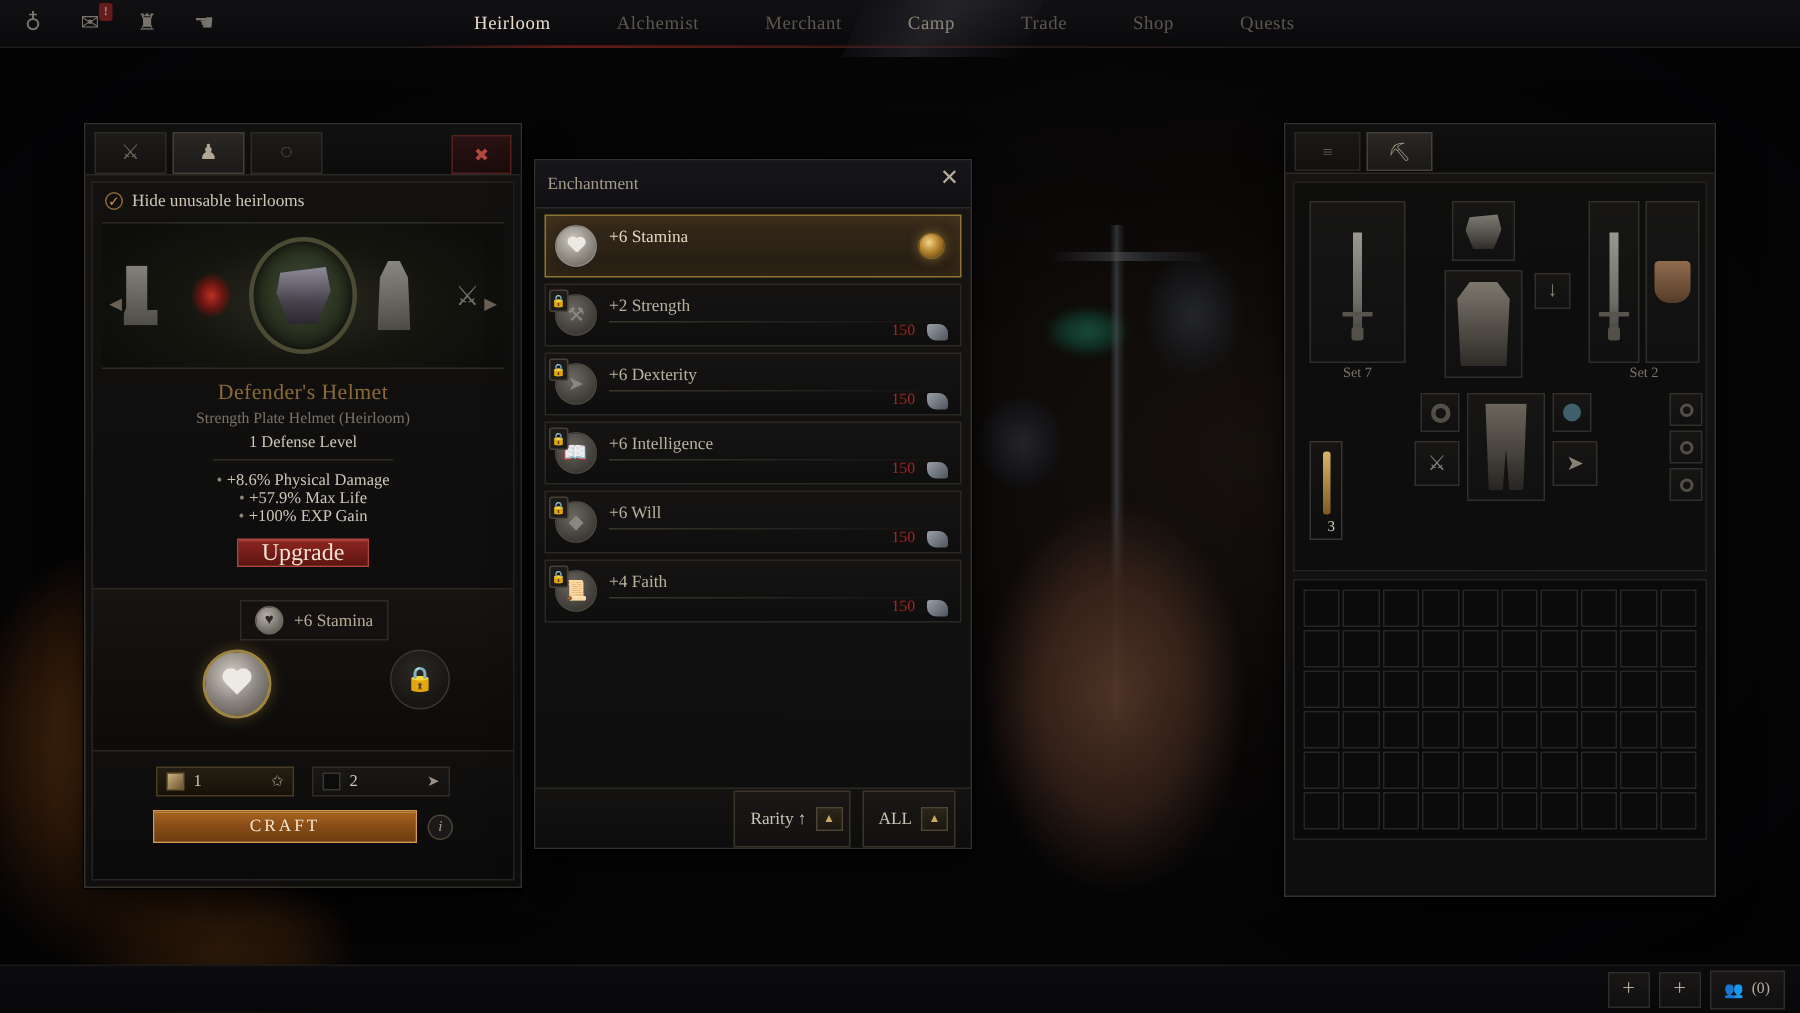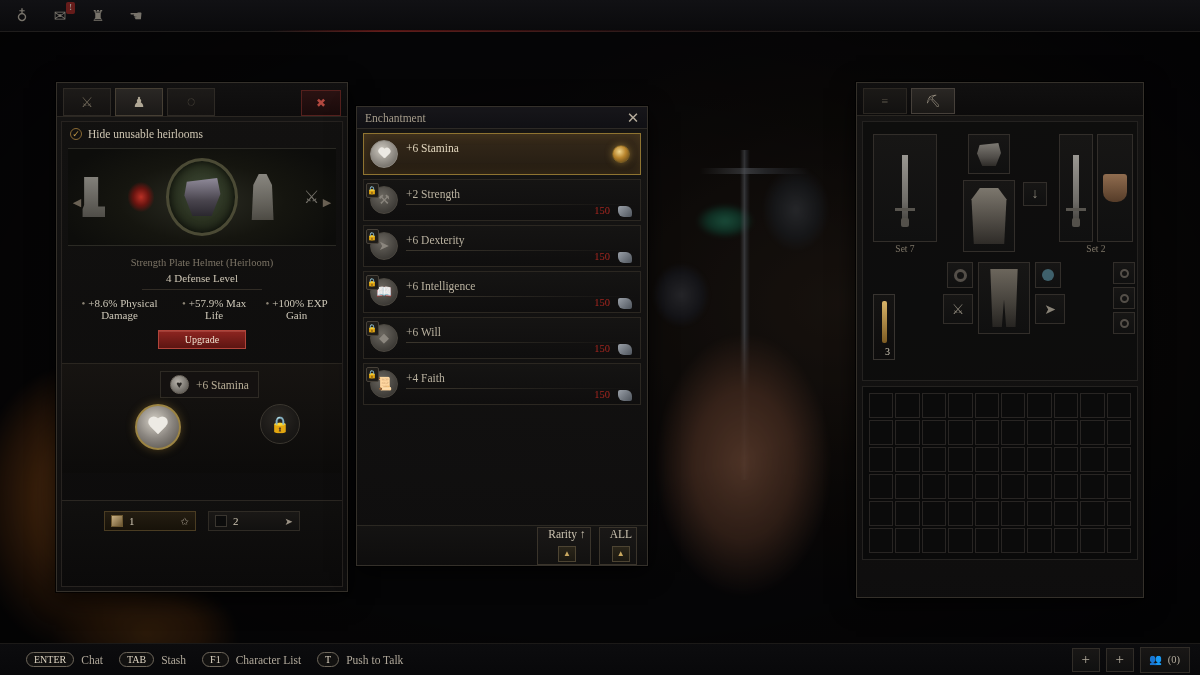--- a/index.html
+++ b/index.html
@@ -126,25 +126,25 @@
       cursor:pointer; }
   .helm-glyph { width:40px;height:38px; background:linear-gradient(180deg,#9a93a6 0%, #4a4450 60%, #2a2630 100%);
       clip-path: polygon(12% 10%, 88% 0, 96% 42%, 74% 100%, 26% 100%, 6% 46%); opacity:.9; }
   .robe { width:26px;height:46px; background:linear-gradient(180deg,#cfcbc4,#6e6a63); clip-path: polygon(35% 0,65% 0,86% 24%,92% 100%,8% 100%,14% 24%); opacity:.78;}
   .swords { width:26px;height:26px; color:#bdb7ad; font-size:18px; opacity:.7; display:flex;align-items:center;justify-content:center;}
   .item-info { text-align:center; padding:8px 10px 2px 10px; }
   .item-name { font-size:14.5px; color:#8a6a35; letter-spacing:.3px; }
   .item-sub { font-size:10.5px; color:#7b7365; margin-top:3px; }
   .item-def { font-size:11px; color:#cdc5b4; margin-top:4px; padding-bottom:5px;
               border-bottom:1px solid #312c25; display:inline-block; padding-left:24px; padding-right:24px;}
-  .affixes { margin-top:7px; display:flex; flex-direction:row; gap:12px; align-items:center;}
+  .affixes { margin-top:7px; display:flex; flex-direction:column; gap:0; align-items:center;}
   .affix { font-size:11px; color:#cdc7b8; }
   .affix .dot { color:#8d8576; margin-right:3px; }
   .upgrade-btn { margin:9px auto 0 auto; width:88px; height:19px; background:linear-gradient(180deg,#8e2520,#5c1512);
-      border:1px solid #b0443a; color:#f0e2d0; font-size:10px; display:flex;align-items:center;justify-content:center; cursor:pointer;
+      border:1px solid #b0443a; color:#f0e2d0; font-size:16px; display:flex;align-items:center;justify-content:center; cursor:pointer;
       box-shadow: inset 0 1px 0 rgba(255,180,160,.18); }
   .ench-area { position:relative; height:110px; margin-top:12px;
       background: linear-gradient(180deg, rgba(24,21,18,.85), rgba(12,11,10,.9)); border-top:1px solid #2a2620; }
   .ench-label { position:absolute; left:98px; top:7px; display:flex; align-items:center; gap:7px;
       background: rgba(20,18,16,.85); padding:3px 9px; border:1px solid #2e2a24; }
   .ench-label .ico { width:19px;height:19px;border-radius:50%; background:radial-gradient(circle at 40% 35%,#b8b3ab,#4b4843);
       border:1px solid #6d675e; display:flex;align-items:center;justify-content:center; font-size:10px; color:#2a2724;}
   .ench-label .txt { font-size:11.5px; color:#b8ae97; }
   .ench-slot-big { position:absolute; left:96px; top:40px; transform:translateX(-50%);
       width:46px;height:46px; border-radius:50%;
@@ -169,21 +169,21 @@
   .mat .tail { margin-left:auto; font-size:10px; color:#9a9184; }
   .craft-btn-row { display:flex; align-items:center; gap:7px; justify-content:center; margin-top:9px; }
   .craft-btn { width:178px;height:22px; background:linear-gradient(180deg,#a9651f 0%, #8a4e17 45%, #6e3c11 100%);
       border:1px solid #d29a4a; color:#f3e6cf; font-size:11.5px; letter-spacing:2px; display:flex;align-items:center;justify-content:center;
       cursor:pointer; box-shadow: inset 0 1px 0 rgba(255,210,150,.28); }
   .info-btn { width:17px;height:17px;border-radius:50%; border:1px solid #4a443a; background:#1c1a18;
       color:#a49b8c; font-size:10px; display:flex;align-items:center;justify-content:center; font-style:italic; cursor:pointer; }
 
   
   #ench-panel { left:356px; top:106px; width:292px; height:460px; z-index: 30; }
-  .ep-title { height:22px; display:flex; align-items:center; padding:0 8px; font-size:11.5px; color:#a59c8b;
+  .ep-title { height:32px; display:flex; align-items:center; padding:0 8px; font-size:11.5px; color:#a59c8b;
       background:linear-gradient(180deg,#17161a,#101014); border-bottom:1px solid #2d2a26;}
   .ep-close { position:absolute; right:2px; top:-1px; width:24px;height:24px; color:#b5ac9c; font-size:15px;
       display:flex;align-items:center;justify-content:center; cursor:pointer; }
   .ep-list { padding:4px 6px; display:flex; flex-direction:column; gap:4px; height:392px; overflow:hidden; }
   .ep-row { position:relative; height:42px; border:1px solid #2b2721; background:linear-gradient(180deg,#151413,#0f0e0e);
             display:flex; align-items:center; padding-left:6px; cursor:pointer; }
   .ep-row.sel { border-color:#8f7431; background:linear-gradient(180deg,#35291a,#241c12);
             box-shadow: inset 0 0 12px rgba(170,130,50,.18); }
   .ep-ico { width:28px;height:28px;border-radius:50%; background:radial-gradient(circle at 42% 35%,#6b6760,#2c2a27);
       border:1px solid #4b4740; flex:0 0 auto; display:flex;align-items:center;justify-content:center; position:relative; }
@@ -201,21 +201,21 @@
   .ep-rule { position:absolute; left:8px; right:4px; top:24px; height:1px; background:linear-gradient(90deg,#3b362d,rgba(40,36,30,0)); }
   .ep-cost { position:absolute; right:30px; bottom:4px; font-size:10.5px; color:#a5261f; }
   .ep-costico { position:absolute; right:8px; bottom:3px; width:14px;height:11px; border-radius:2px 6px 2px 6px;
       background:linear-gradient(135deg,#9aa0a8,#4e545c); }
   .ep-orb { position:absolute; right:10px; top:11px; width:18px;height:18px;border-radius:50%;
       background: radial-gradient(circle at 40% 35%, #f0d58c 0%, #b8842c 45%, #4a3612 100%);
       border:1px solid #7d6024; box-shadow:0 0 7px rgba(210,165,70,.5); }
   .ep-foot { position:absolute; left:0; right:0; bottom:0; height:40px; border-top:1px solid #2b2822;
       background:linear-gradient(180deg,#141312,#0e0d0d); display:flex; align-items:center; justify-content:flex-end; gap:8px; padding-right:10px; }
   .sel-box { height:38px; border:1px solid #3a342b; background:linear-gradient(180deg,#1a1817,#121110);
-      display:flex; align-items:center; gap:6px; padding:0 4px 0 10px; font-size:11.5px; color:#cac2b0; cursor:pointer;flex-direction:column;}
+      display:flex; align-items:center; gap:6px; padding:0 4px 0 10px; font-size:11.5px; color:#cac2b0; cursor:pointer;}
   .sel-box .arrowbtn { width:18px;height:16px; border:1px solid #4d4432; background:linear-gradient(180deg,#2a2519,#1b1811);
       color:#c9a860; font-size:8px; display:flex;align-items:center;justify-content:center; }
 
   
   #equip-panel { left:856px; top:82px; width:288px; height:516px; }
   .rp-tabs { display:flex; gap:4px; padding:5px 6px 0 6px; height:33px; border-bottom:1px solid #2a2722;
              background:linear-gradient(180deg,#111010,#0c0b0b); }
   .rp-tab { width:44px;height:26px; background:linear-gradient(180deg,#1b1917,#121110); border:1px solid #2b2722;
             display:flex;align-items:center;justify-content:center; color:#5f584d; font-size:12px; cursor:pointer;}
   .rp-tab.active { background:linear-gradient(180deg,#2a2724,#1a1816); border-color:#46403a; color:#a79e8e; }
@@ -292,20 +292,29 @@
         <span class="badge">!</span>
       </div>
       <div class="ticon">
         <span>♜</span>
       </div>
       <div class="ticon">
         <span>☚</span>
       </div>
     </div>
 
+    <div class="topnav">
+      <div class="tnav active">Heirloom</div>
+      <div class="tnav">Alchemist</div>
+      <div class="tnav">Merchant</div>
+      <div class="tnav camp">Camp</div>
+      <div class="tnav">Trade</div>
+      <div class="tnav">Shop</div>
+      <div class="tnav">Quests</div>
+    </div>
 
   </div>
 
   <div class="panel" id="craft-panel">
     <div class="lp-tabs">
       <div class="lp-tab">
         <span>⚔</span>
       </div>
       <div class="lp-tab active">
         <span>♟</span>
@@ -336,22 +345,23 @@
         <div class="car-item">
             <div class="robe"></div>
           </div>
         <div class="car-item">
             <div class="swords">⚔</div>
           </div>
         <div class="car-arrow r">▶</div>
       </div>
 
       <div class="item-info">
+        <div class="item-name">Defender's Helmet</div>
         <div class="item-sub">Strength Plate Helmet (Heirloom)</div>
-        <div class="item-def">4 Defense Level</div>
+        <div class="item-def">1 Defense Level</div>
         <div class="affixes">
           <div class="affix"><span class="dot">•</span><span>+8.6% Physical Damage</span></div>
           <div class="affix"><span class="dot">•</span><span>+57.9% Max Life</span></div>
           <div class="affix"><span class="dot">•</span><span>+100% EXP Gain</span></div>
         </div>
         <div class="upgrade-btn">Upgrade</div>
       </div>
 
       <div class="ench-area">
         <div class="ench-label">
@@ -372,20 +382,24 @@
             <span class="sw"></span>
             <span>1</span>
             <span class="tail">✩</span>
           </div>
           <div class="mat plain">
             <span class="sw"></span>
             <span>2</span>
             <span class="tail">➤</span>
           </div>
         </div>
+        <div class="craft-btn-row">
+          <div class="craft-btn">CRAFT</div>
+          <div class="info-btn">i</div>
+        </div>
       </div>
     </div>
   </div>
 
   <div class="panel" id="ench-panel">
     <div class="ep-title">
       <span>Enchantment</span>
       <div class="ep-close">✕</div>
     </div>
 
@@ -613,38 +627,20 @@
           <div class="cell"></div>
           <div class="cell"></div>
           <div class="cell"></div>
           <div class="cell"></div>
           <div class="cell"></div>
         </div>
     </div>
   </div>
 
   <div class="botbar">
-    <div class="hints">
-      <div class="hint">
-        <span class="key">ENTER</span>
-        <span>Chat</span>
-      </div>
-      <div class="hint">
-        <span class="key">TAB</span>
-        <span>Stash</span>
-      </div>
-      <div class="hint">
-        <span class="key">F1</span>
-        <span>Character List</span>
-      </div>
-      <div class="hint">
-        <span class="key">T</span>
-        <span>Push to Talk</span>
-      </div>
-    </div>
 
     <div class="bot-right">
       <div class="plusbtn">+</div>
       <div class="plusbtn">+</div>
       <div class="partybox">
         <span>👥</span>
         <span>(0)</span>
       </div>
     </div>
   </div>

